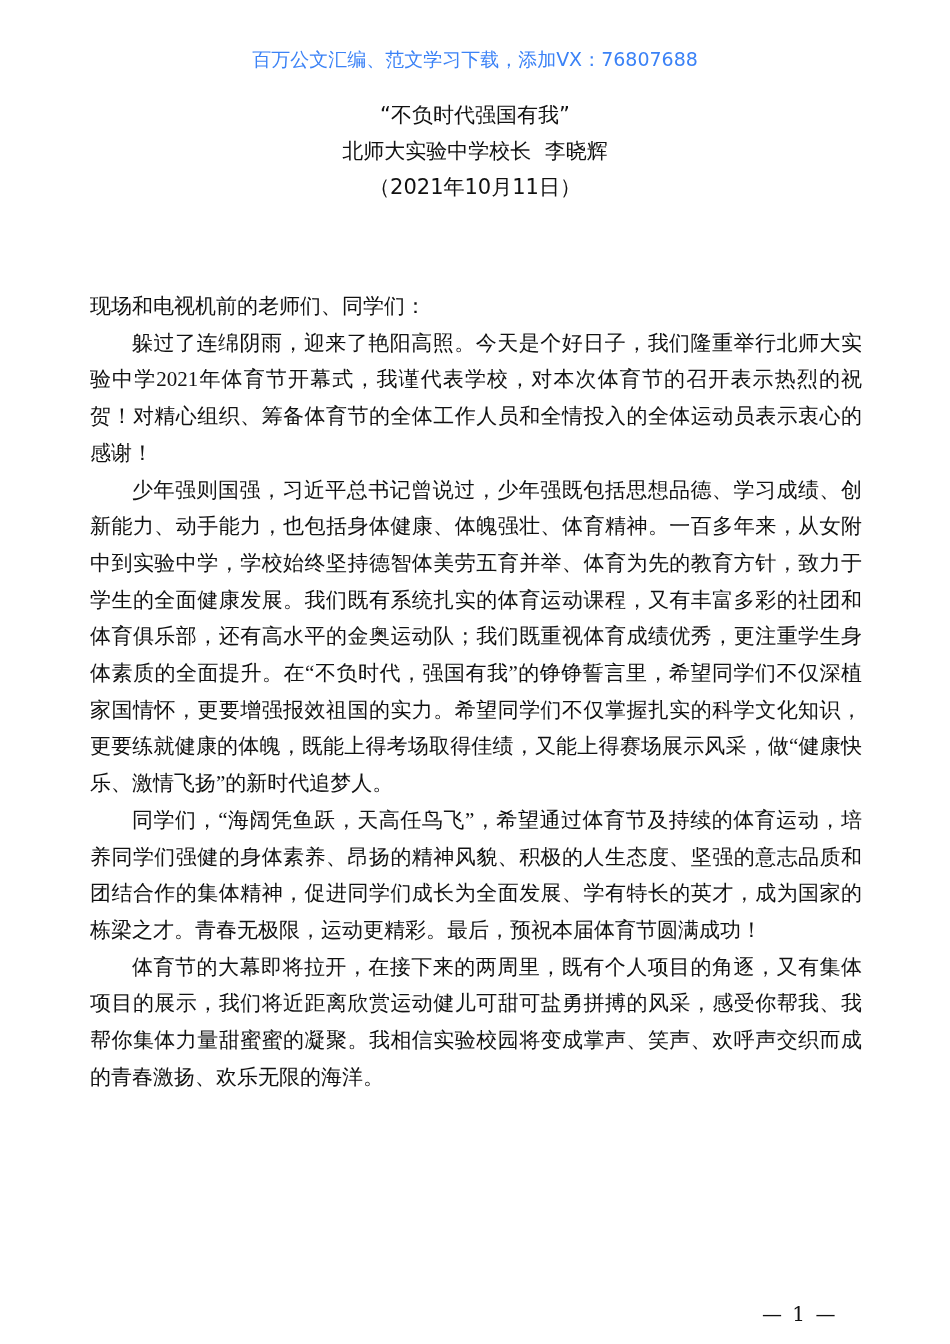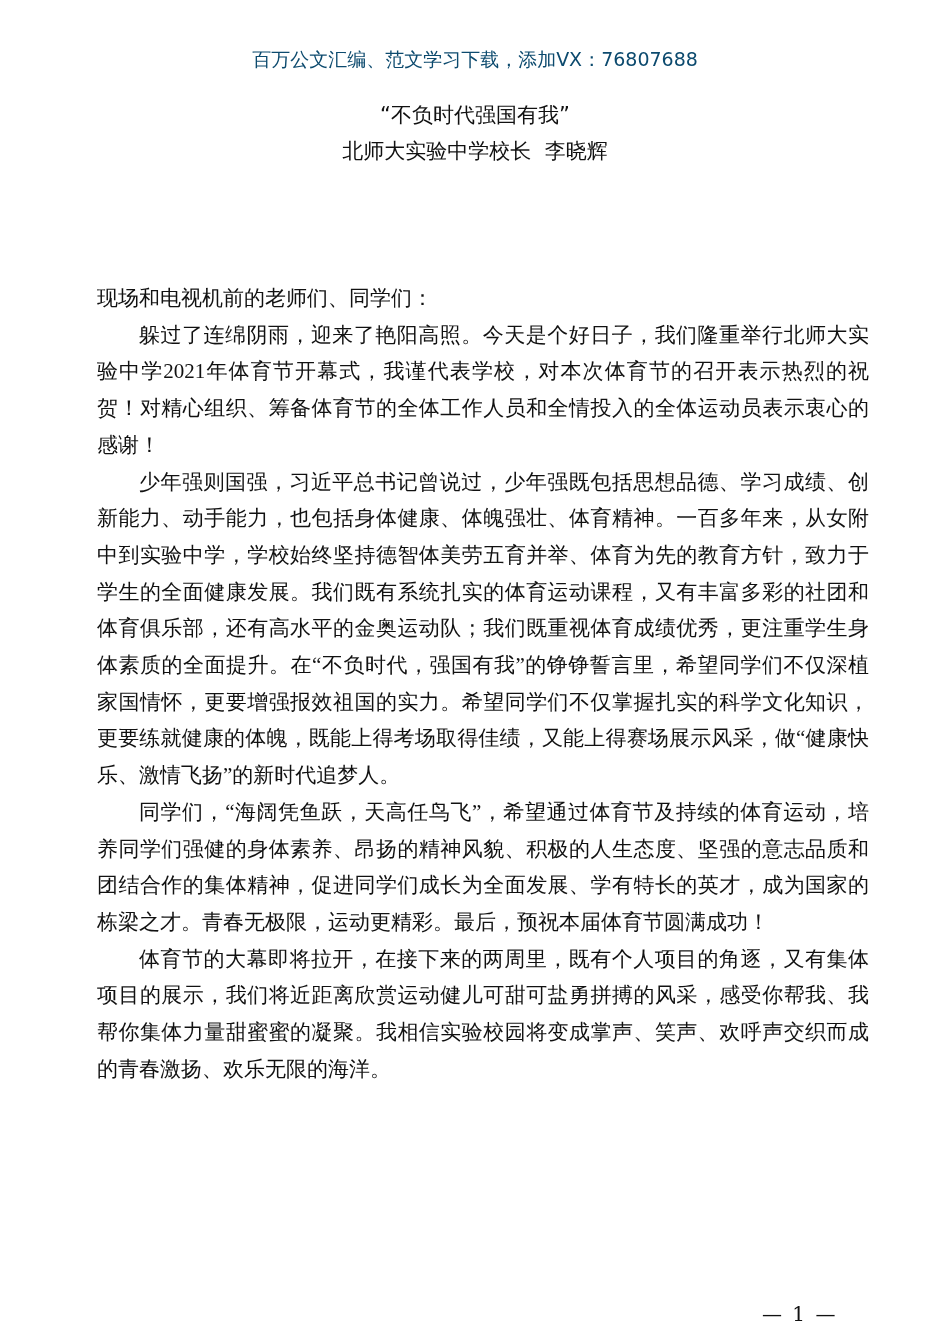--- a/index.html
+++ b/index.html
@@ -22,44 +22,43 @@
     height: 1344px;
   }
   .header-banner {
     position: absolute;
     top: 45px;
     left: 0;
     width: 950px;
     text-align: center;
     font-size: 19px;
     line-height: 28px;
-    color: #0c4a6e;
+    color: #3b82f6;
   }
   .title-block {
     position: absolute;
     top: 97px;
     left: 0;
     width: 950px;
     text-align: center;
     font-size: 21px;
     line-height: 36px;
   }
   .title-line {
     display: block;
     height: 36px;
   }
   .body-block {
     position: absolute;
-    top: 280px;
+    top: 288px;
     left: 90px;
     width: 772px;
     font-size: 21px;
     line-height: 36.7px;
     text-align: justify;
-    margin-left: 7px;
   }
   .salutation {
     margin: 0;
   }
   .para {
     margin: 0;
     text-indent: 2em;
     font-family: Liberation Serif, serif;
   }
   .page-number {
@@ -76,20 +75,21 @@
 </head>
 <body>
 
 <div class="page">
 
   <div class="header-banner">百万公文汇编、范文学习下载，添加VX：76807688</div>
 
   <div class="title-block">
     <span class="title-line">“不负时代强国有我”</span>
     <span class="title-line" style="white-space: pre;">北师大实验中学校长  李晓辉</span>
+    <span class="title-line">（2021年10月11日）</span>
   </div>
 
   <div class="body-block">
     <p class="salutation">现场和电视机前的老师们、同学们：</p>
     <p class="para">躲过了连绵阴雨，迎来了艳阳高照。今天是个好日子，我们隆重举行北师大实验中学2021年体育节开幕式，我谨代表学校，对本次体育节的召开表示热烈的祝贺！对精心组织、筹备体育节的全体工作人员和全情投入的全体运动员表示衷心的感谢！</p>
     <p class="para">少年强则国强，习近平总书记曾说过，少年强既包括思想品德、学习成绩、创新能力、动手能力，也包括身体健康、体魄强壮、体育精神。一百多年来，从女附中到实验中学，学校始终坚持德智体美劳五育并举、体育为先的教育方针，致力于学生的全面健康发展。我们既有系统扎实的体育运动课程，又有丰富多彩的社团和体育俱乐部，还有高水平的金奥运动队；我们既重视体育成绩优秀，更注重学生身体素质的全面提升。在“不负时代，强国有我”的铮铮誓言里，希望同学们不仅深植家国情怀，更要增强报效祖国的实力。希望同学们不仅掌握扎实的科学文化知识，更要练就健康的体魄，既能上得考场取得佳绩，又能上得赛场展示风采，做“健康快乐、激情飞扬”的新时代追梦人。</p>
     <p class="para">同学们，“海阔凭鱼跃，天高任鸟飞”，希望通过体育节及持续的体育运动，培养同学们强健的身体素养、昂扬的精神风貌、积极的人生态度、坚强的意志品质和团结合作的集体精神，促进同学们成长为全面发展、学有特长的英才，成为国家的栋梁之才。青春无极限，运动更精彩。最后，预祝本届体育节圆满成功！</p>
     <p class="para">体育节的大幕即将拉开，在接下来的两周里，既有个人项目的角逐，又有集体项目的展示，我们将近距离欣赏运动健儿可甜可盐勇拼搏的风采，感受你帮我、我帮你集体力量甜蜜蜜的凝聚。我相信实验校园将变成掌声、笑声、欢呼声交织而成的青春激扬、欢乐无限的海洋。</p>
   </div>
 

